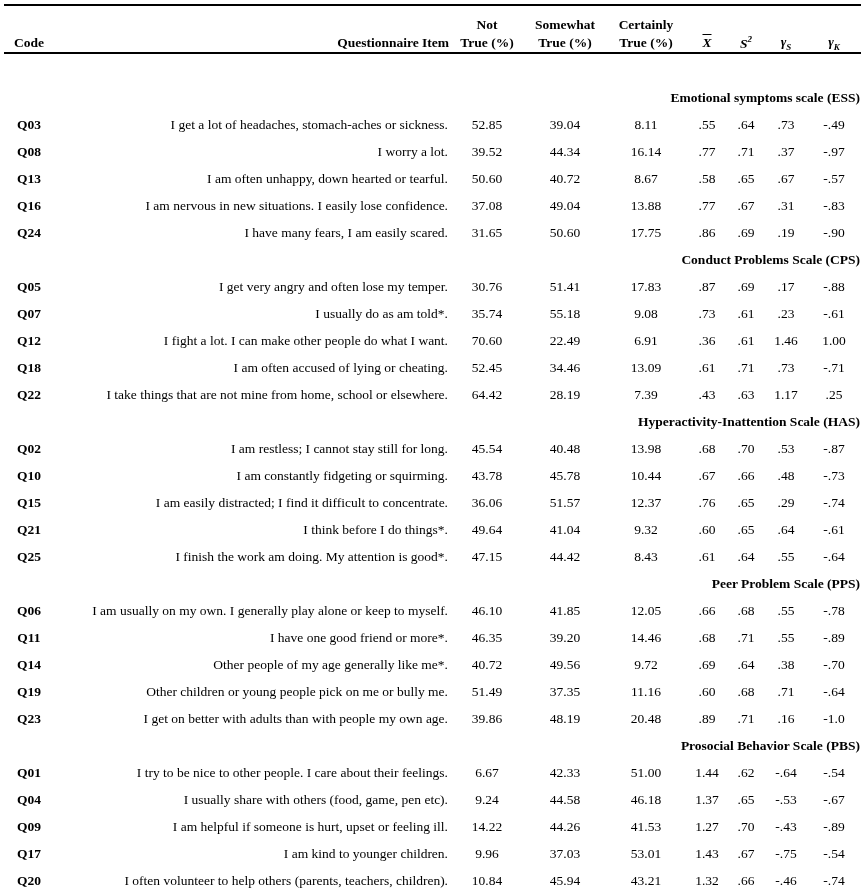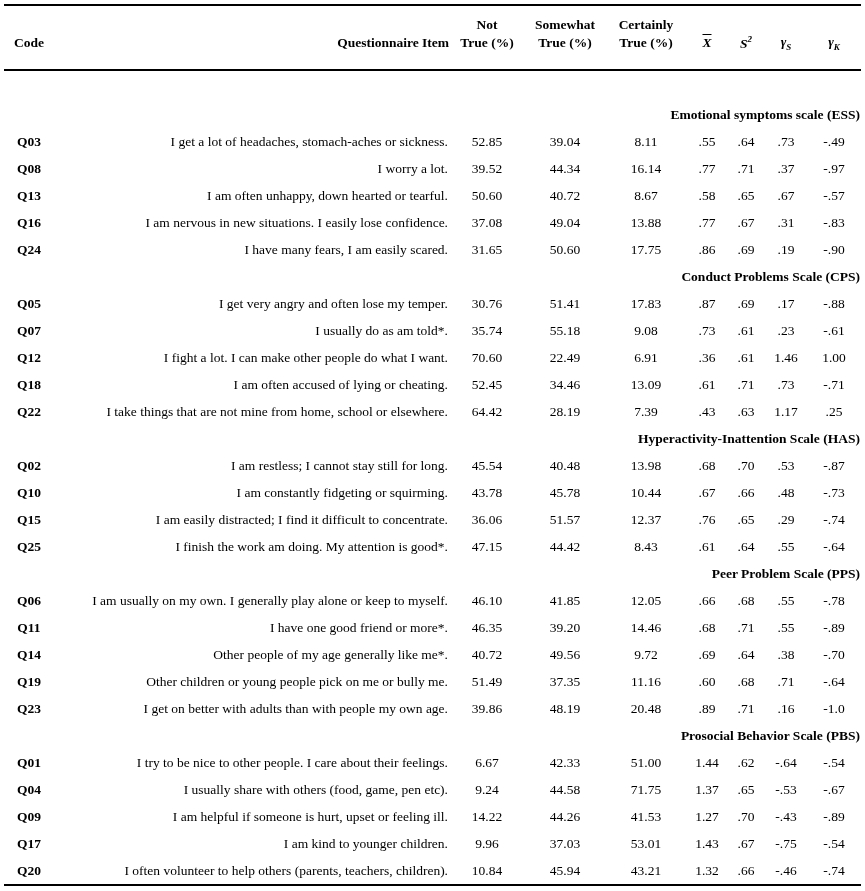--- a/index.html
+++ b/index.html
@@ -20,21 +20,21 @@
   }
   table.stats-table {
     width: 857px;
     border-collapse: collapse;
     table-layout: fixed;
     border-top: 2px solid #000;
   }
   thead th {
     border-bottom: 2px solid #000;
     vertical-align: bottom;
-    padding: 10px 0 17px 0;
+    padding: 10px 0 0 0;
     font-size: 13.5px;
     font-weight: bold;
     line-height: 1.35;
     text-align: center;
     white-space: nowrap;
   }
   thead th.item-head { text-align: right; }
   thead th .hl { display: block; }
   .sym { font-style: italic; font-weight: bold; }
   .ovl { text-decoration: overline; }
@@ -254,20 +254,31 @@
           <td class="item">I am easily distracted; I find it difficult to concentrate.</td>
           <td class="num">36.06</td>
           <td class="num">51.57</td>
           <td class="num">12.37</td>
           <td class="num">.76</td>
           <td class="num">.65</td>
           <td class="num">.29</td>
           <td class="num">-.74</td>
         </tr>
         <tr class="item-row">
+          <td class="code">Q21</td>
+          <td class="item">I think before I do things*.</td>
+          <td class="num">49.64</td>
+          <td class="num">41.04</td>
+          <td class="num">9.32</td>
+          <td class="num">.60</td>
+          <td class="num">.65</td>
+          <td class="num">.64</td>
+          <td class="num">-.61</td>
+        </tr>
+        <tr class="item-row">
           <td class="code">Q25</td>
           <td class="item">I finish the work am doing. My attention is good*.</td>
           <td class="num">47.15</td>
           <td class="num">44.42</td>
           <td class="num">8.43</td>
           <td class="num">.61</td>
           <td class="num">.64</td>
           <td class="num">.55</td>
           <td class="num">-.64</td>
         </tr>
@@ -343,21 +354,21 @@
           <td class="num">1.44</td>
           <td class="num">.62</td>
           <td class="num">-.64</td>
           <td class="num">-.54</td>
         </tr>
         <tr class="item-row">
           <td class="code">Q04</td>
           <td class="item">I usually share with others (food, game, pen etc).</td>
           <td class="num">9.24</td>
           <td class="num">44.58</td>
-          <td class="num">71.75</td>
+          <td class="num">46.18</td>
           <td class="num">1.37</td>
           <td class="num">.65</td>
           <td class="num">-.53</td>
           <td class="num">-.67</td>
         </tr>
         <tr class="item-row">
           <td class="code">Q09</td>
           <td class="item">I am helpful if someone is hurt, upset or feeling ill.</td>
           <td class="num">14.22</td>
           <td class="num">44.26</td>

